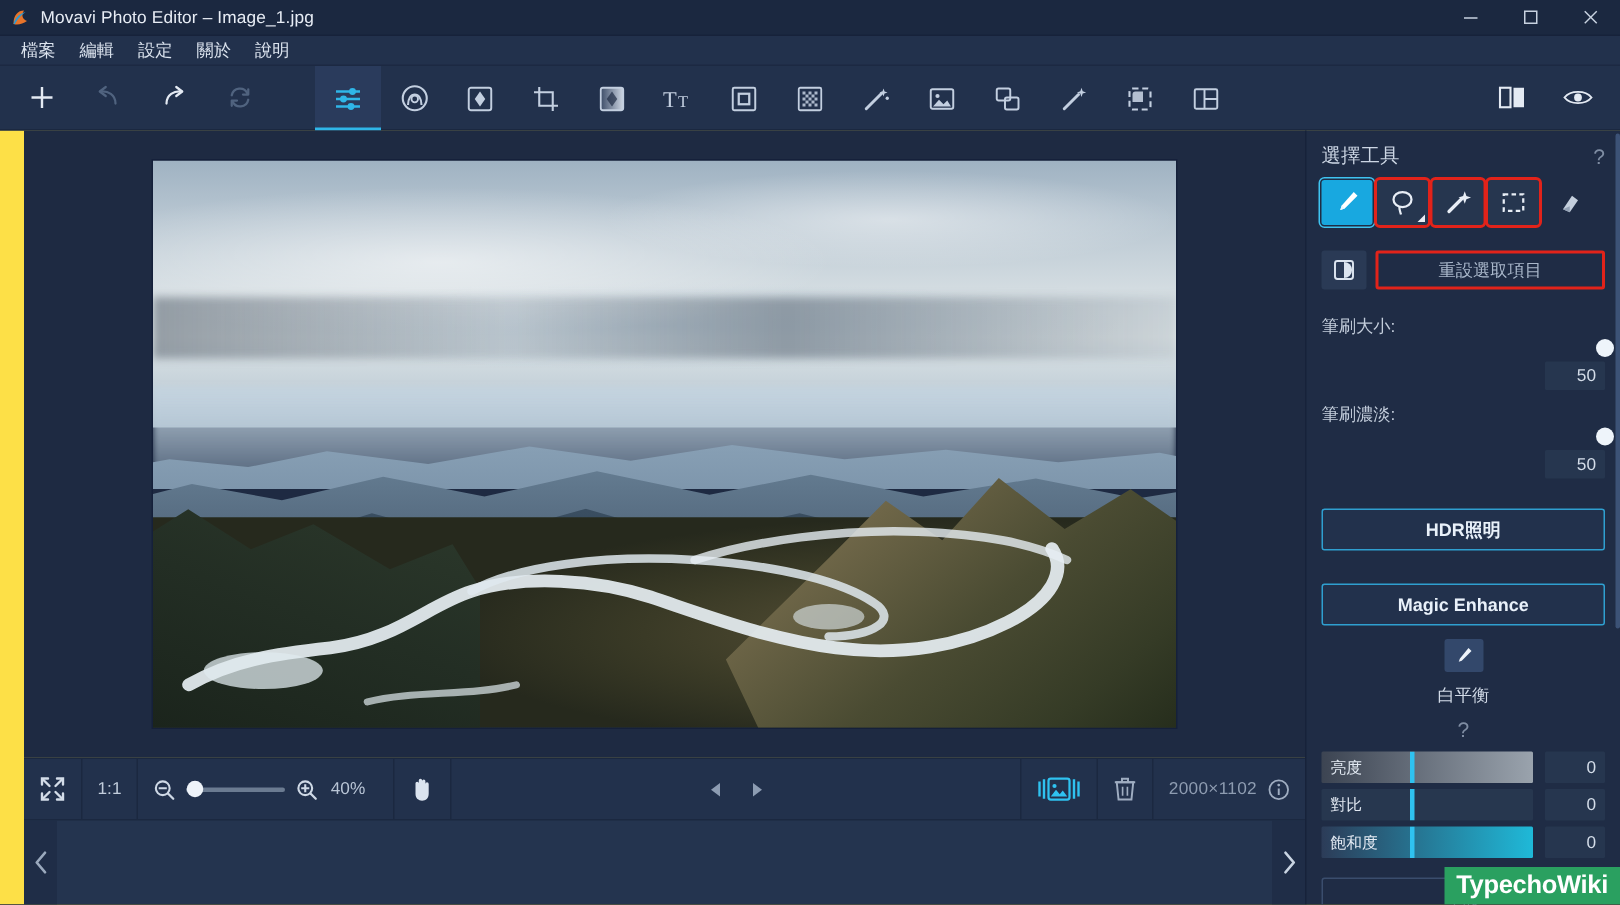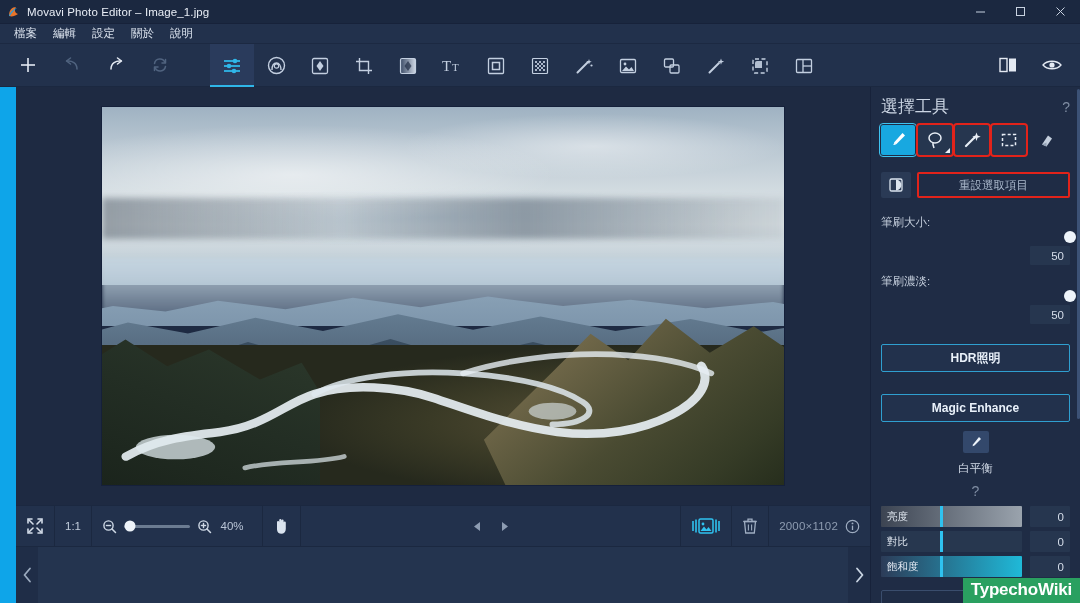--- a/index.html
+++ b/index.html
@@ -5,21 +5,21 @@
   * { box-sizing: border-box; margin: 0; padding: 0; }
   html, body {
     width: 1080px; height: 603px;
     overflow: hidden;
     font-family: "Liberation Sans", "DejaVu Sans", sans-serif;
     background: #1e2a3f;
   }
   .app {
     position: relative;
     width: 1080px; height: 603px;
-    background: #0ea5e9;
+    background: #fde047;
     display: flex; flex-direction: column;
   }
 
   
   .titlebar {
     height: 24px;
     background: #1b2840;
     display: flex; align-items: center;
     border-bottom: 1px solid #17223a;
     flex: 0 0 24px;
@@ -190,21 +190,21 @@
     border-left: 1px solid #17223a;
     display: flex; flex-direction: column;
     position: relative;
   }
   .rp-section { padding: 8px 10px 9px 10px; }
   .rp-divider { height: 1px; background: #2b3a56; margin: 0; }
   .rp-head {
     display: flex; align-items: center; justify-content: space-between;
     margin-bottom: 7px;
   }
-  .rp-title { font-size: 17px; color: #cbd5e3; font-family: Liberation Serif, serif; }
+  .rp-title { font-size: 13px; color: #cbd5e3; font-family: Liberation Serif, serif; }
   .qmark { color: #7f8da3; font-size: 14px; line-height: 1; cursor: pointer; }
   .toolrow { display: flex; gap: 3px; }
   .toolbtn {
     width: 34px; height: 30px; border-radius: 2px;
     background: #26364f;
     display: flex; align-items: center; justify-content: center;
     color: #e8eef6; position: relative;
   }
   .toolbtn.sel { background: #18a8e0; }
   .toolbtn.sel { outline: 1.5px solid #3fc3f0; outline-offset: 1px; }

